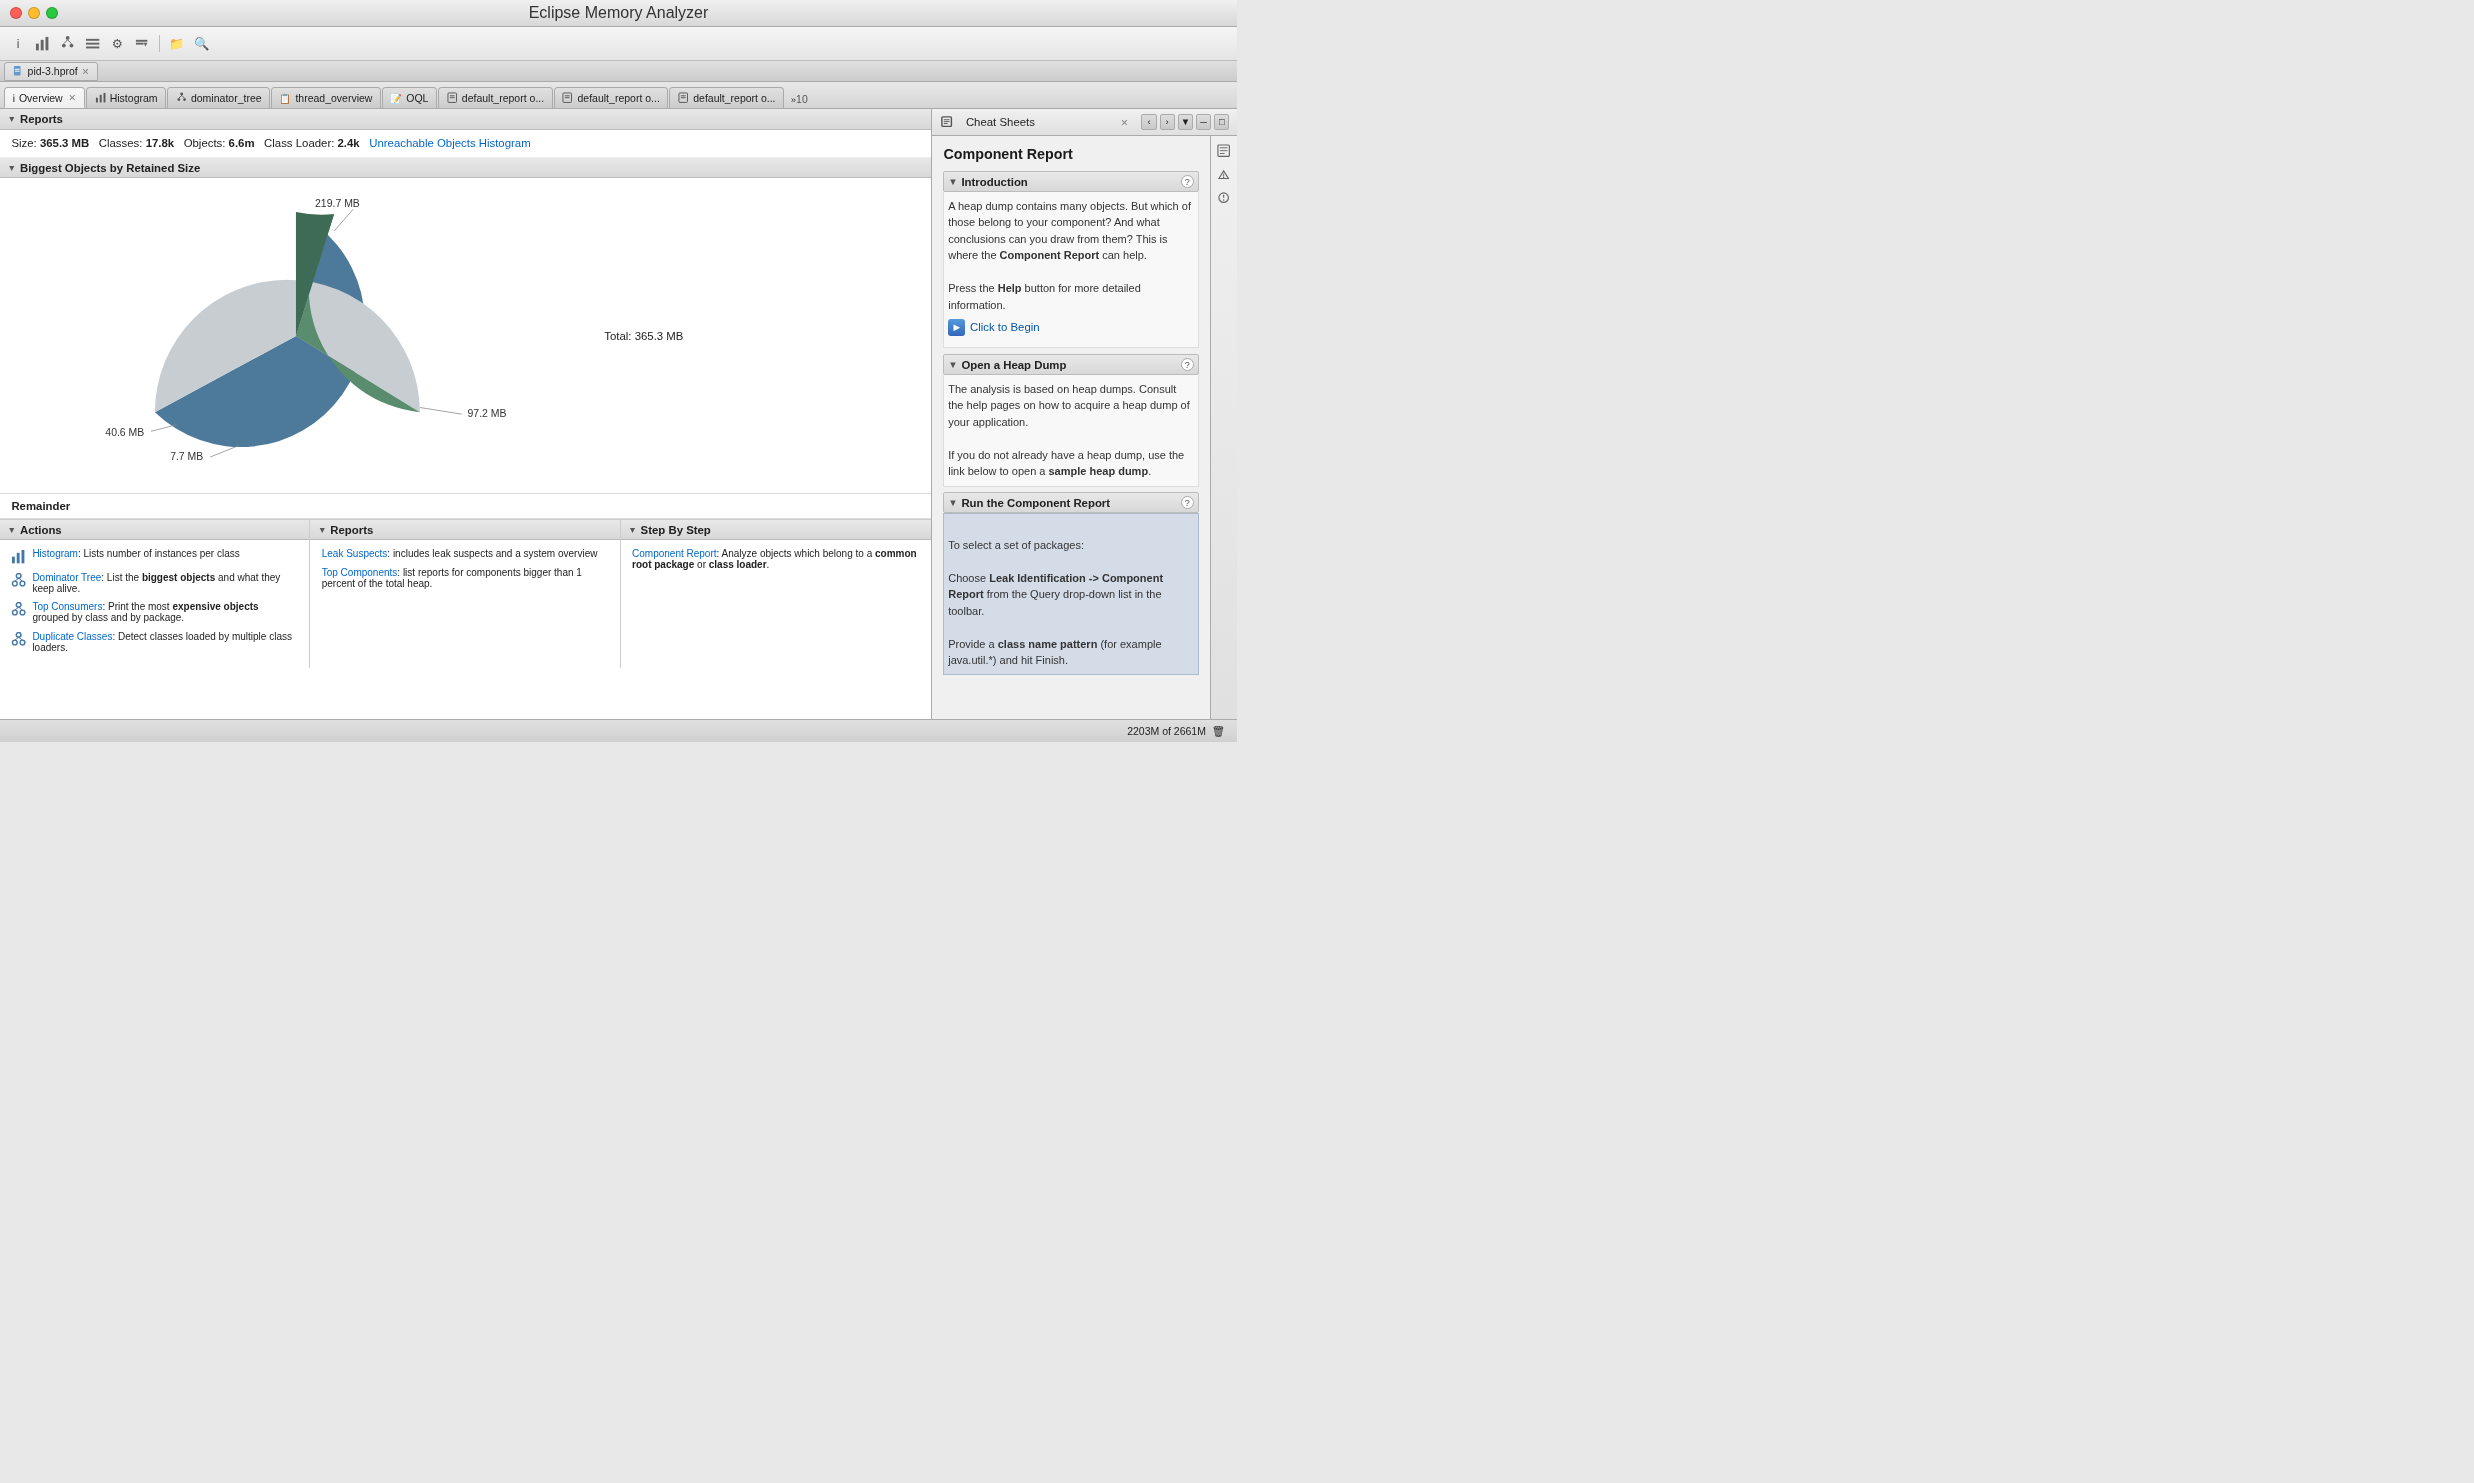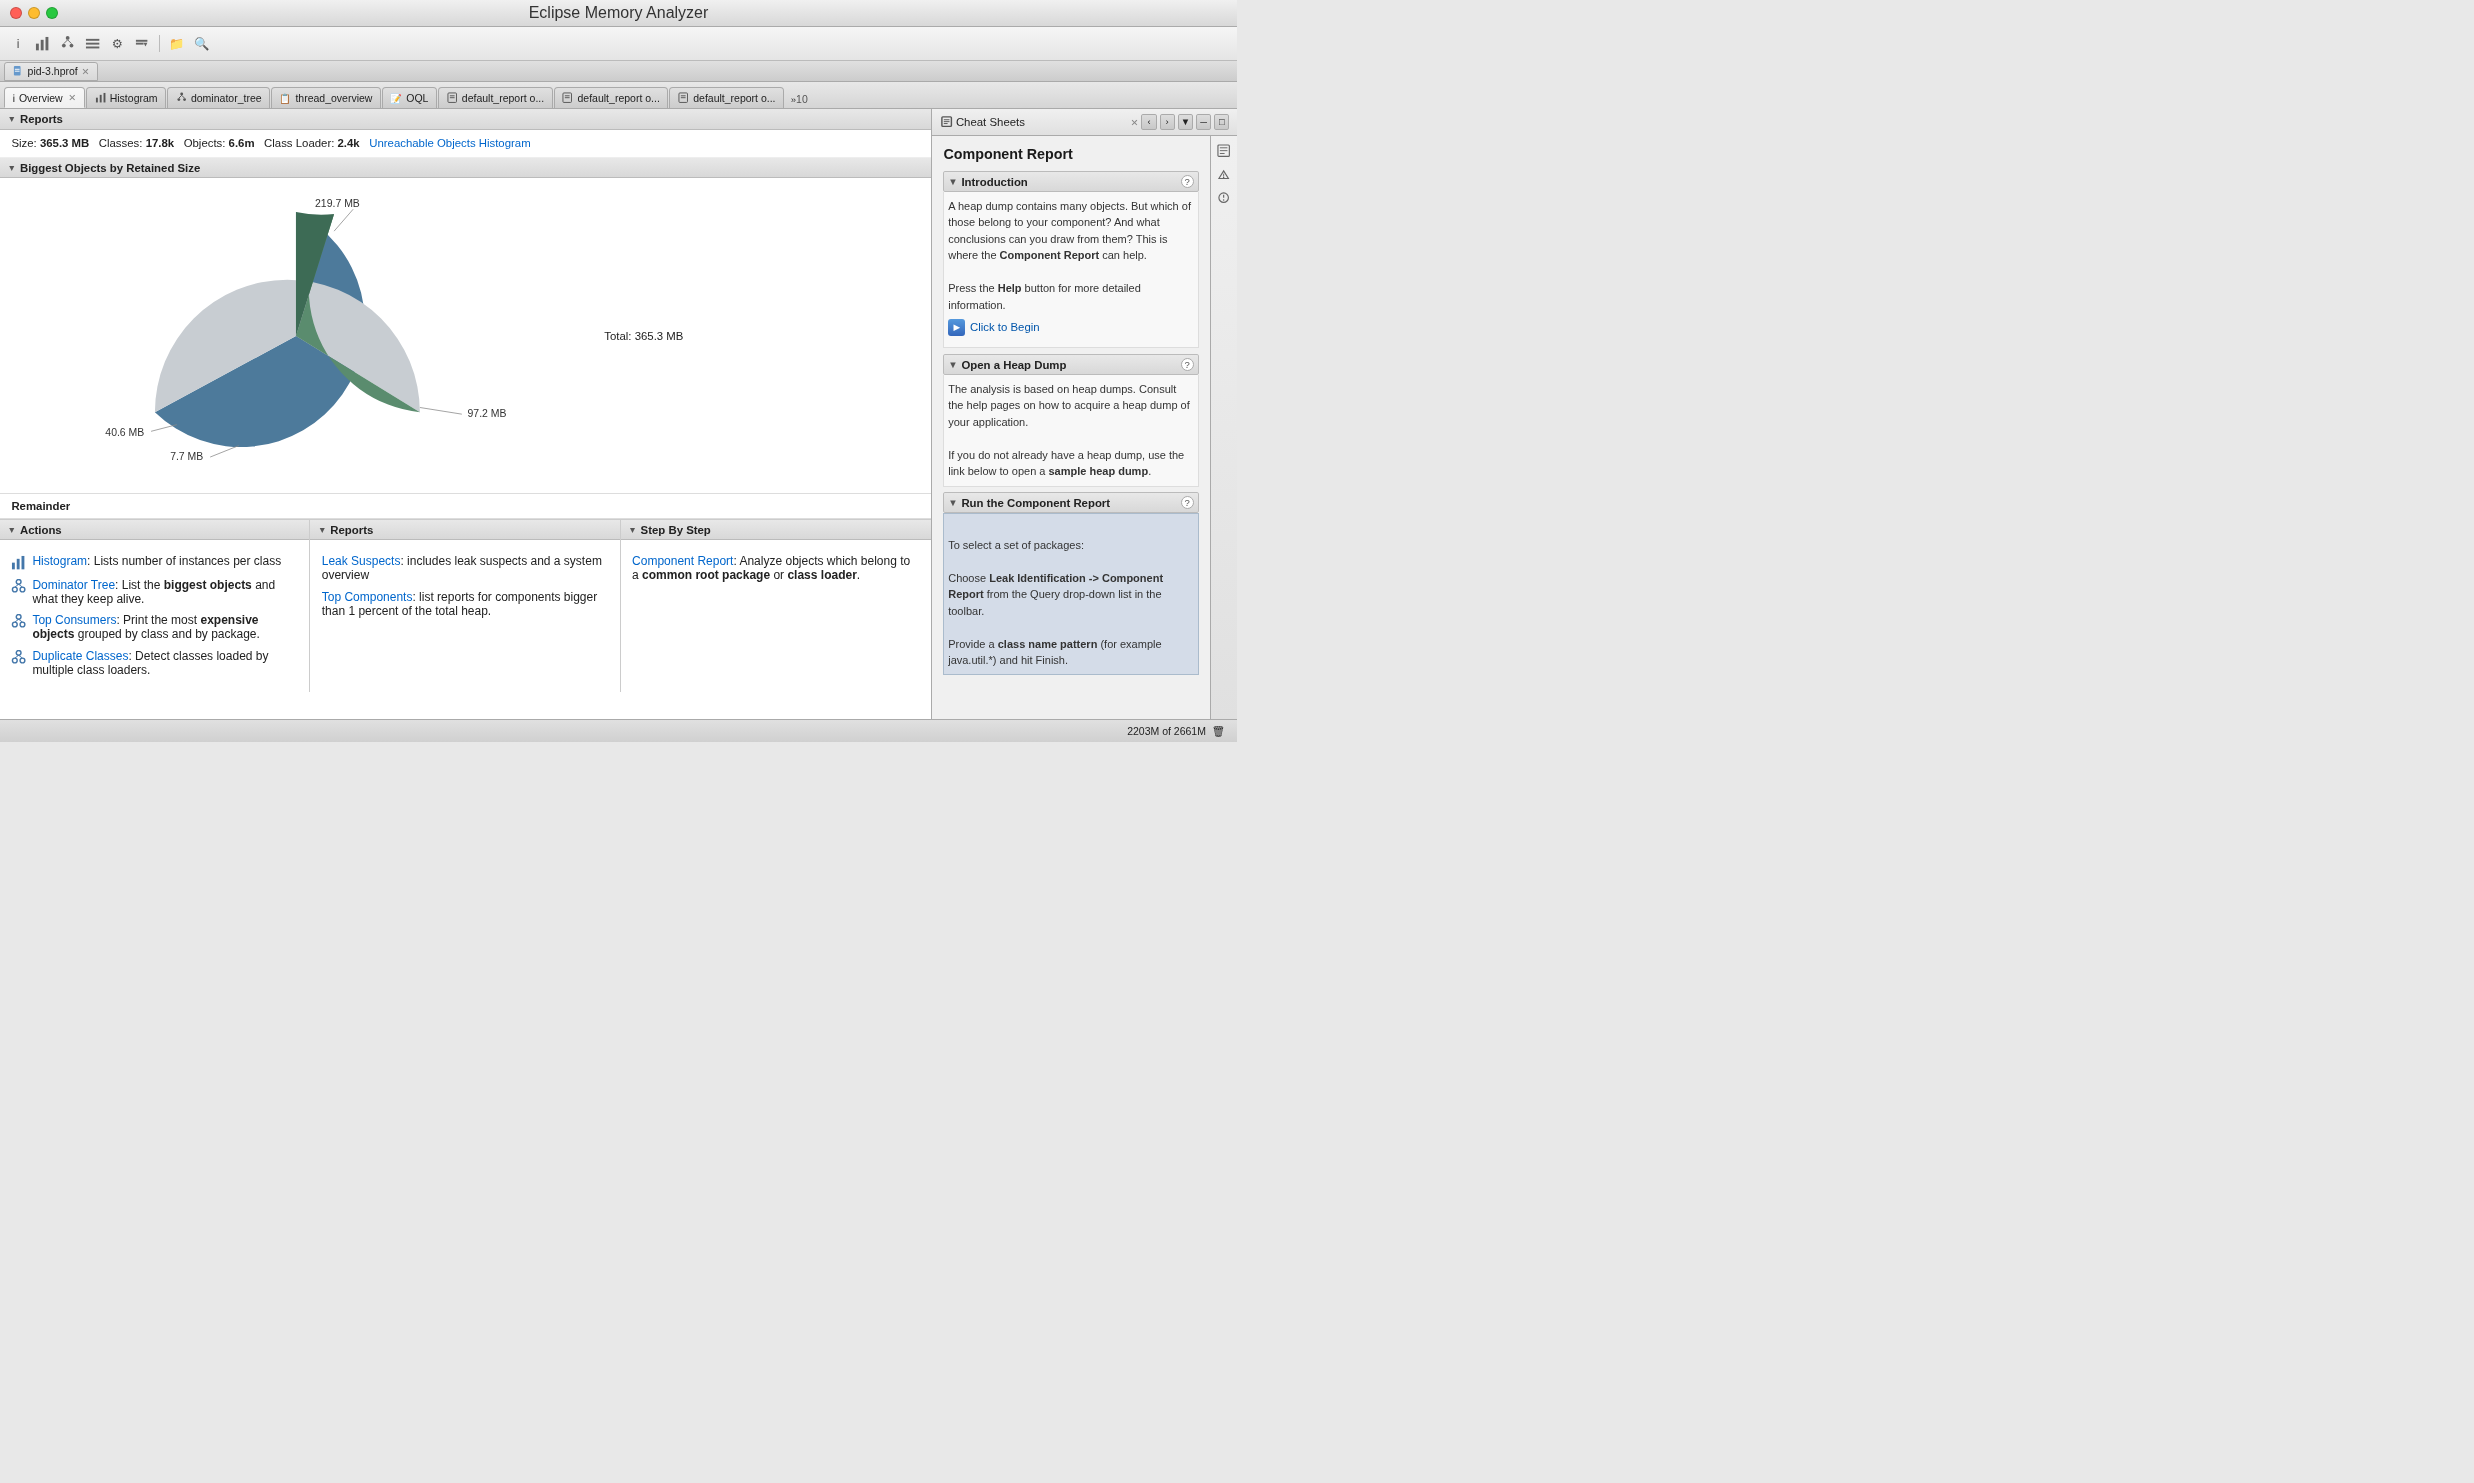--- a/index.html
+++ b/index.html
@@ -48,28 +48,28 @@
     .chart-area { padding: 9.5px; display: flex; flex-direction: row; align-items: center; position: relative; }
     .chart-total { text-align: center; font-size: 11.4px; font-weight: 500; padding: 3.8px; }
 
     
     .remainder-row { padding: 5.7px 11.4px; font-size: 11.4px; border-bottom: 1px solid #ddd; }
 
     
     .bottom-grid { display: grid; grid-template-columns: 1fr 1fr 1fr; border-top: 1px solid #ccc; }
     .bottom-section { border-right: 1px solid #ccc; }
     .bottom-section:last-child { border-right: none; }
-    .bottom-content { padding: 7.6px 11.4px; font-size: 12px; margin-top: 6px; }
+    .bottom-content { padding: 7.6px 11.4px; font-size: 10px; }
     .bottom-content a { color: #0066cc; text-decoration: none; }
     .action-item { display: flex; align-items: flex-start; gap: 5.7px; margin-bottom: 7.6px; }
     .action-icon { width: 15.3px; height: 15.3px; flex-shrink: 0; margin-top: 1px; }
 
     
     .right-panel { width: 305px; background: #f0f0f0; display: flex; flex-direction: column; overflow: hidden; }
-    .right-panel-header { background: linear-gradient(to bottom, #f0f0f0, #e0e0e0); border-bottom: 1px solid #aaa; height: 27px; display: flex; align-items: center; padding: 0 7.6px; gap: 3px; }
+    .right-panel-header { background: linear-gradient(to bottom, #f0f0f0, #e0e0e0); border-bottom: 1px solid #aaa; height: 27px; display: flex; align-items: center; padding: 0 7.6px; gap: 13px; }
     .right-panel-title { font-size: 11.4px; font-weight: 500; flex: 1; }
     .right-panel-controls { display: flex; gap: 2.9px; }
     .panel-btn { width: 15.3px; height: 15.3px; background: linear-gradient(to bottom, #ddd, #c8c8c8); border: 1px solid #aaa; border-radius: 1.9px; display: flex; align-items: center; justify-content: center; font-size: 9.5px; cursor: pointer; }
 
     .right-panel-content { flex: 1; overflow-y: auto; padding: 9.5px 11.4px; }
     .report-title { font-size: 14.3px; font-weight: 700; margin-bottom: 9.5px; color: #1a1a1a; }
 
     .collapsible-section { margin-bottom: 5.7px; }
     .collapsible-header { display: flex; align-items: center; gap: 3.8px; padding: 2.9px 3.8px; cursor: pointer; background: linear-gradient(to bottom, #e8e8e8, #d8d8d8); border: 1px solid #bbb; border-radius: 1.9px; }
     .collapsible-arrow { font-size: 9.5px; color: #555; }

